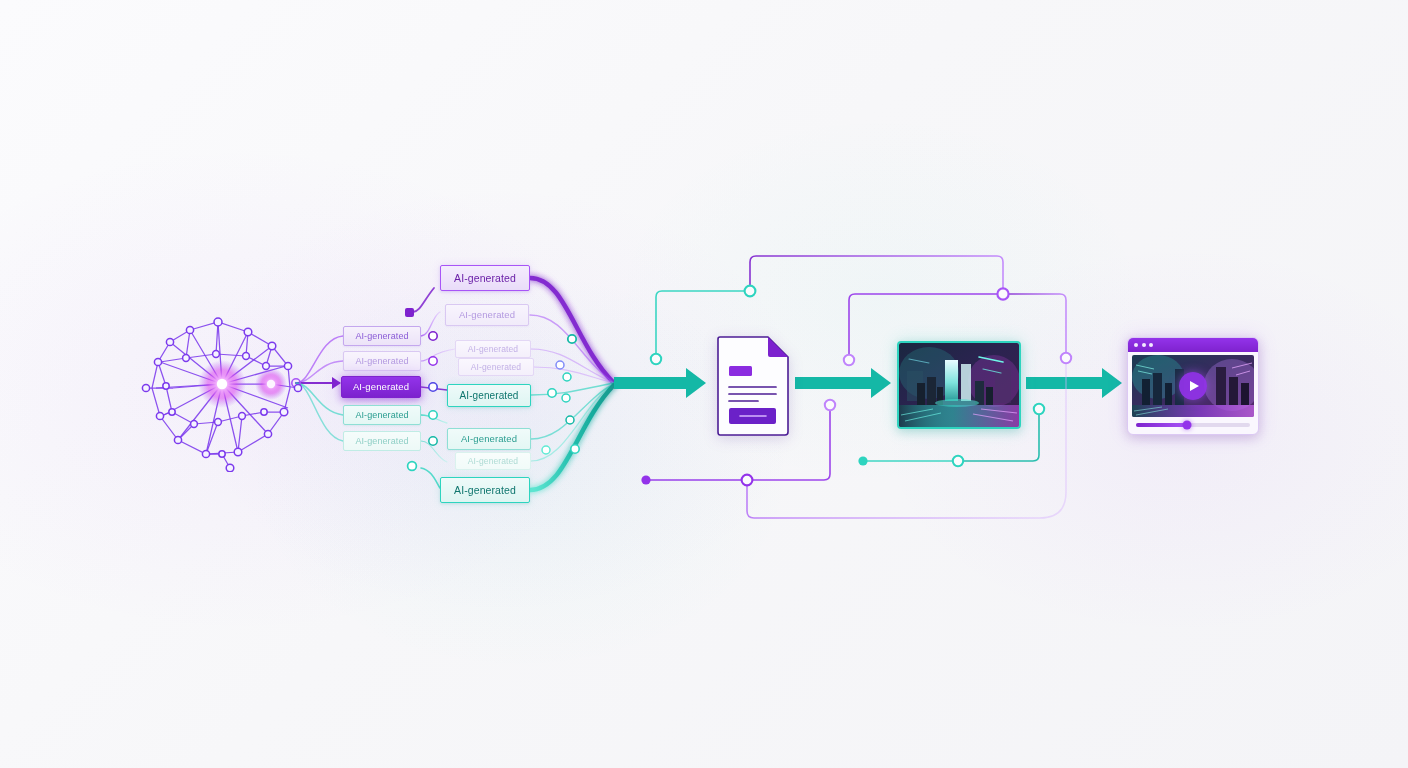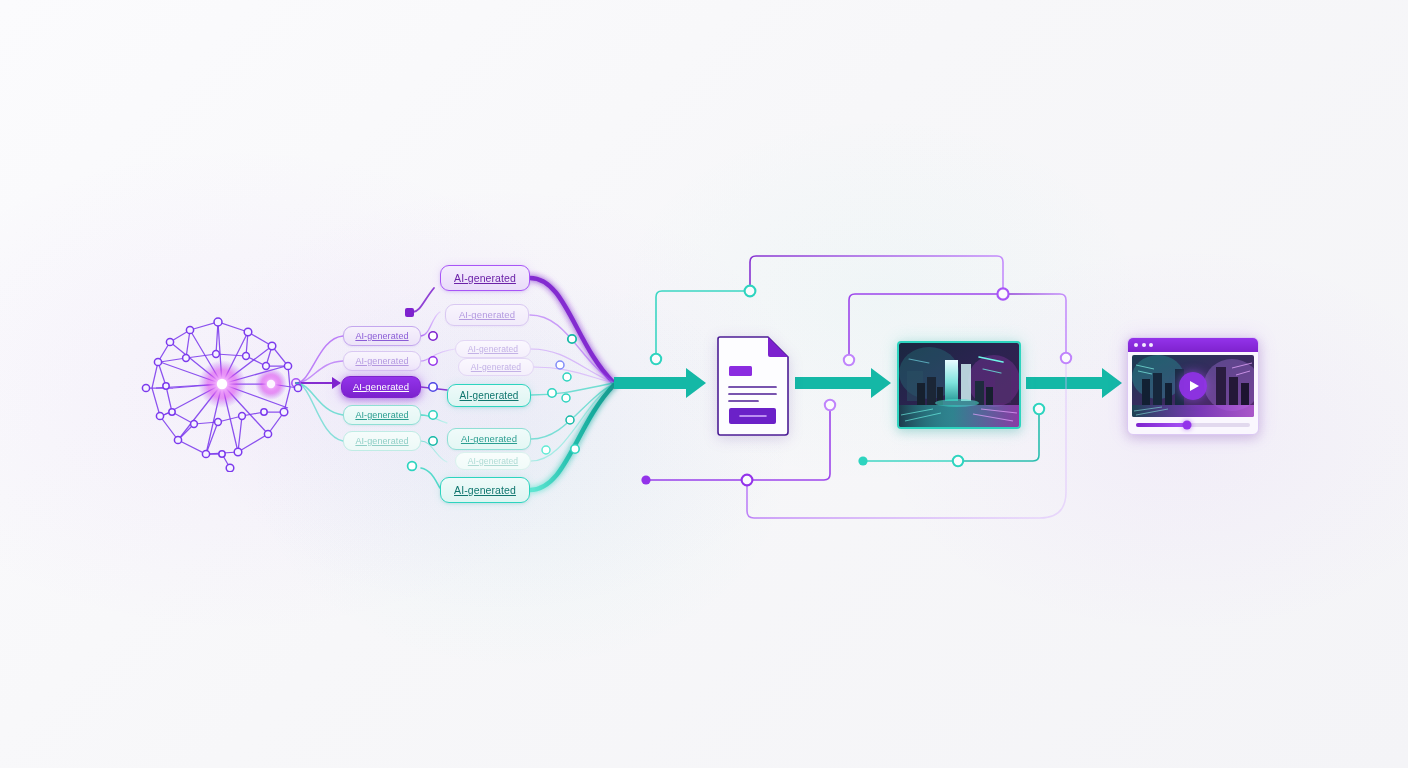--- a/index.html
+++ b/index.html
@@ -34,25 +34,24 @@
   }
   .layer svg { display: block; width: 1408px; height: 768px; }
 
   
   .badge {
     position: absolute;
     box-sizing: border-box;
     display: flex;
     align-items: center;
     justify-content: center;
-    border-radius: 9px;
+    border-radius: 2px;
     white-space: nowrap;
     letter-spacing: 0.1px;
     user-select: none;
-    text-decoration: underline;
   }
   .badge .btxt { display: block; line-height: 1; }
 
   
   .badge.p-strong {
     background: linear-gradient(180deg, #f4ecfd 0%, #e9dcf9 100%);
     border: 1.4px solid #a855f7;
     color: #6b21a8;
     box-shadow: 0 1px 3px rgba(109,40,217,0.16), 0 0 10px rgba(168,85,247,0.12);
   }

